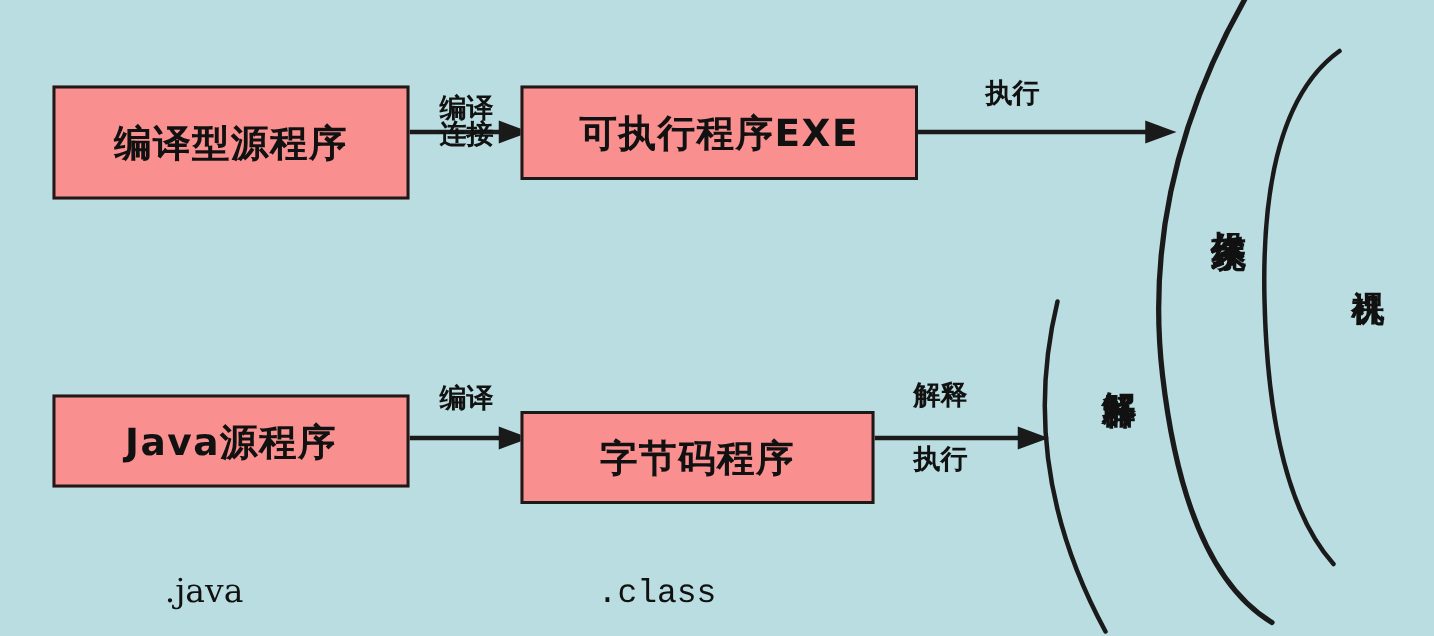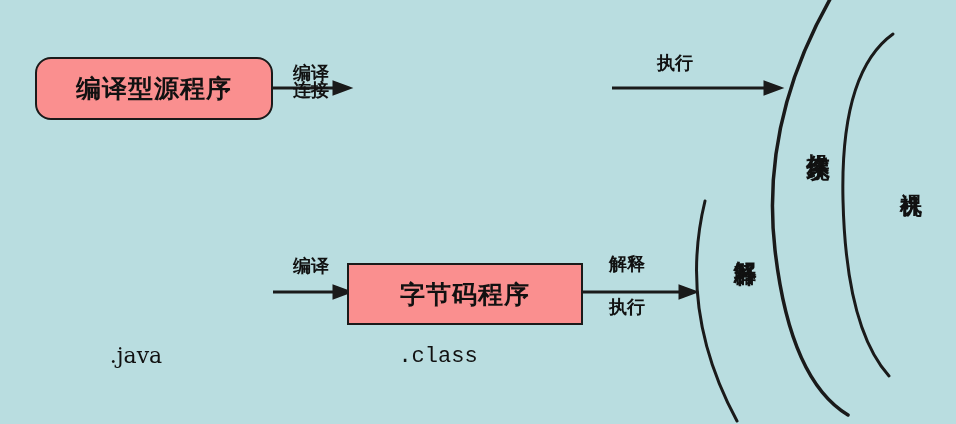--- a/index.html
+++ b/index.html
@@ -45,20 +45,21 @@
     white-space: nowrap;
     line-height: 1;
   }
   .ext-label {
     position: absolute;
     transform: translate(-50%, -50%);
     font-size: 22px;
     font-family: "DejaVu Serif", "Liberation Serif", serif;
     color: #111;
     white-space: nowrap;
+    margin-top: 40px;
   }
   .vtext {
     position: absolute;
     writing-mode: vertical-rl;
     text-orientation: upright;
     transform: translateX(-50%);
     font-size: 23px;
     font-weight: bold;
     color: #111;
     letter-spacing: 1px;
@@ -87,34 +88,36 @@
       <polygon points="695,292 680,286.5 680,297.5"></polygon>
     </g>
 
     <g stroke="#1a1a1a" fill="none" stroke-linecap="round">
       <path d="M 705 201 Q 678 312 737 421" stroke-width="3"></path>
       <path d="M 833 -6 Q 760 120 775 250 Q 790 380 848 415" stroke-width="3.5"></path>
       <path d="M 893 34 Q 840 72 843 200 Q 846 328 889 376" stroke-width="3"></path>
     </g>
   </svg>
 
-  <div class="flow-box" style="left:35px; top:57px; width:238px; height:63px;border-radius:16px;">编译型源程序</div>
+  <div class="flow-box" style="left:35px; top:57px; width:238px; height:76px;">编译型源程序</div>
 
   <div class="arrow-label" style="left:311px; top:73px;">编译</div>
   <div class="arrow-label" style="left:311px; top:90px;">连接</div>
 
+  <div class="flow-box" style="left:347px; top:57px; width:265px; height:63px;">可执行程序EXE</div>
 
   <div class="arrow-label" style="left:675px; top:63px;">执行</div>
 
+  <div class="flow-box" style="left:35px; top:263px; width:238px; height:62px;">Java源程序</div>
 
   <div class="ext-label" style="left:136px; top:355px;">.java</div>
 
   <div class="arrow-label" style="left:311px; top:266px;">编译</div>
 
-  <div class="flow-box" style="left:347px; top:263px; width:236px; height:62px;">字节码程序</div>
+  <div class="flow-box" style="left:347px; top:274px; width:236px; height:62px;">字节码程序</div>
 
   <div class="ext-label" style="left:438px; top:356px;font-family:Liberation Mono, monospace;">.class</div>
 
   <div class="arrow-label" style="left:627px; top:264px;">解释</div>
   <div class="arrow-label" style="left:627px; top:307px;">执行</div>
 
   <div class="vtext" style="left:745px; top:243px;">解释器</div>
 
   <div class="vtext" style="left:818px; top:136px;">操作系统</div>
 

